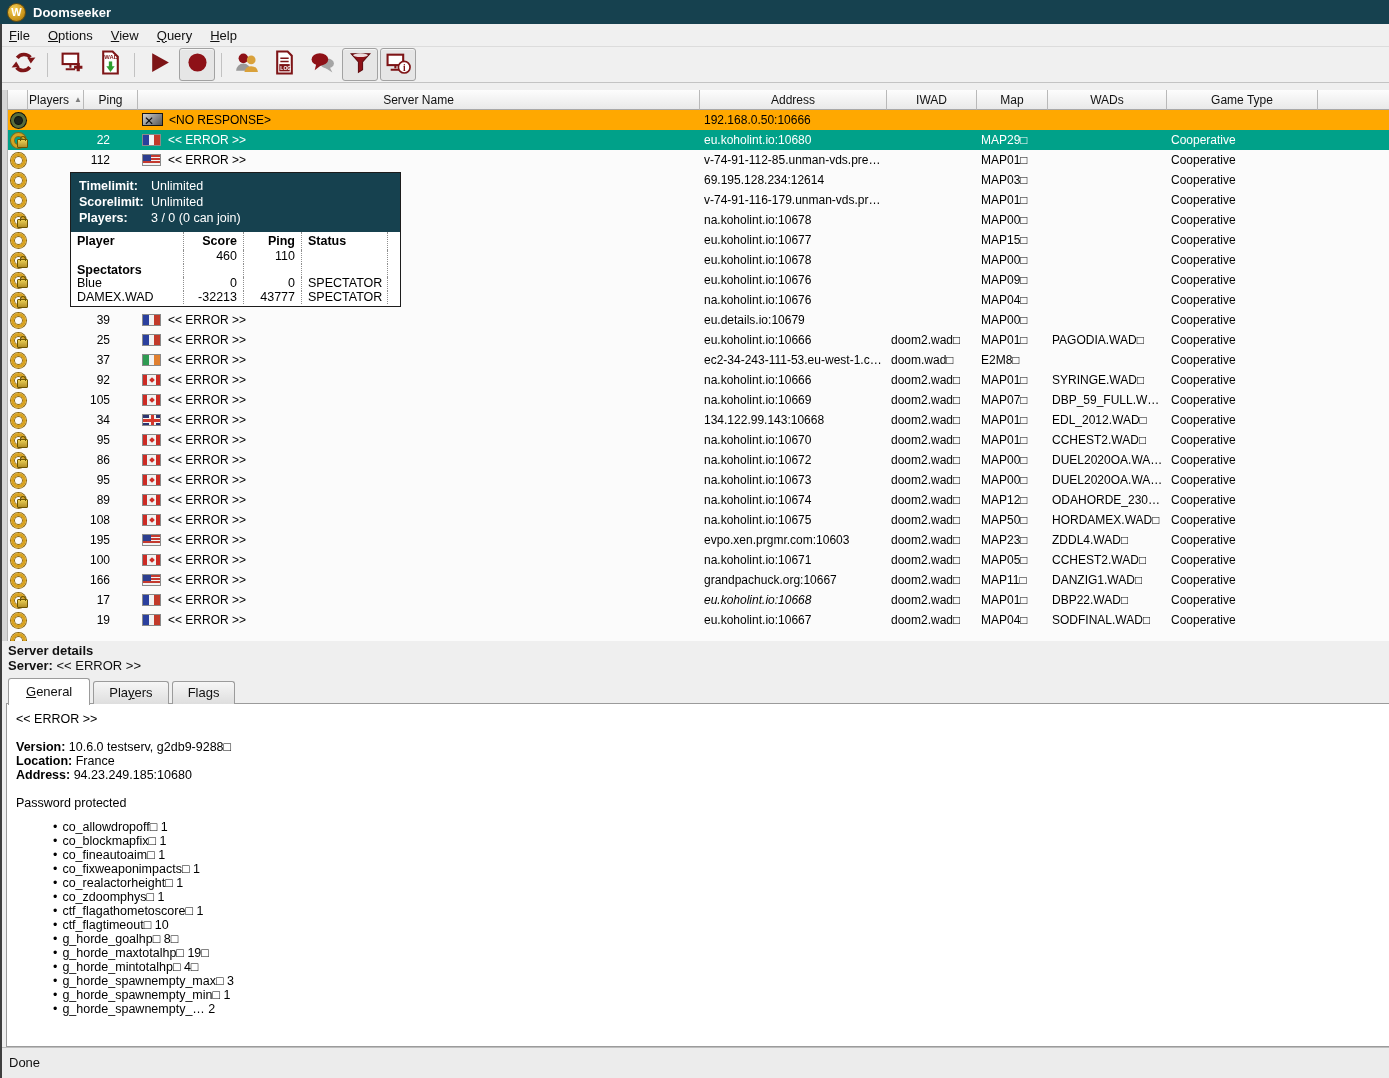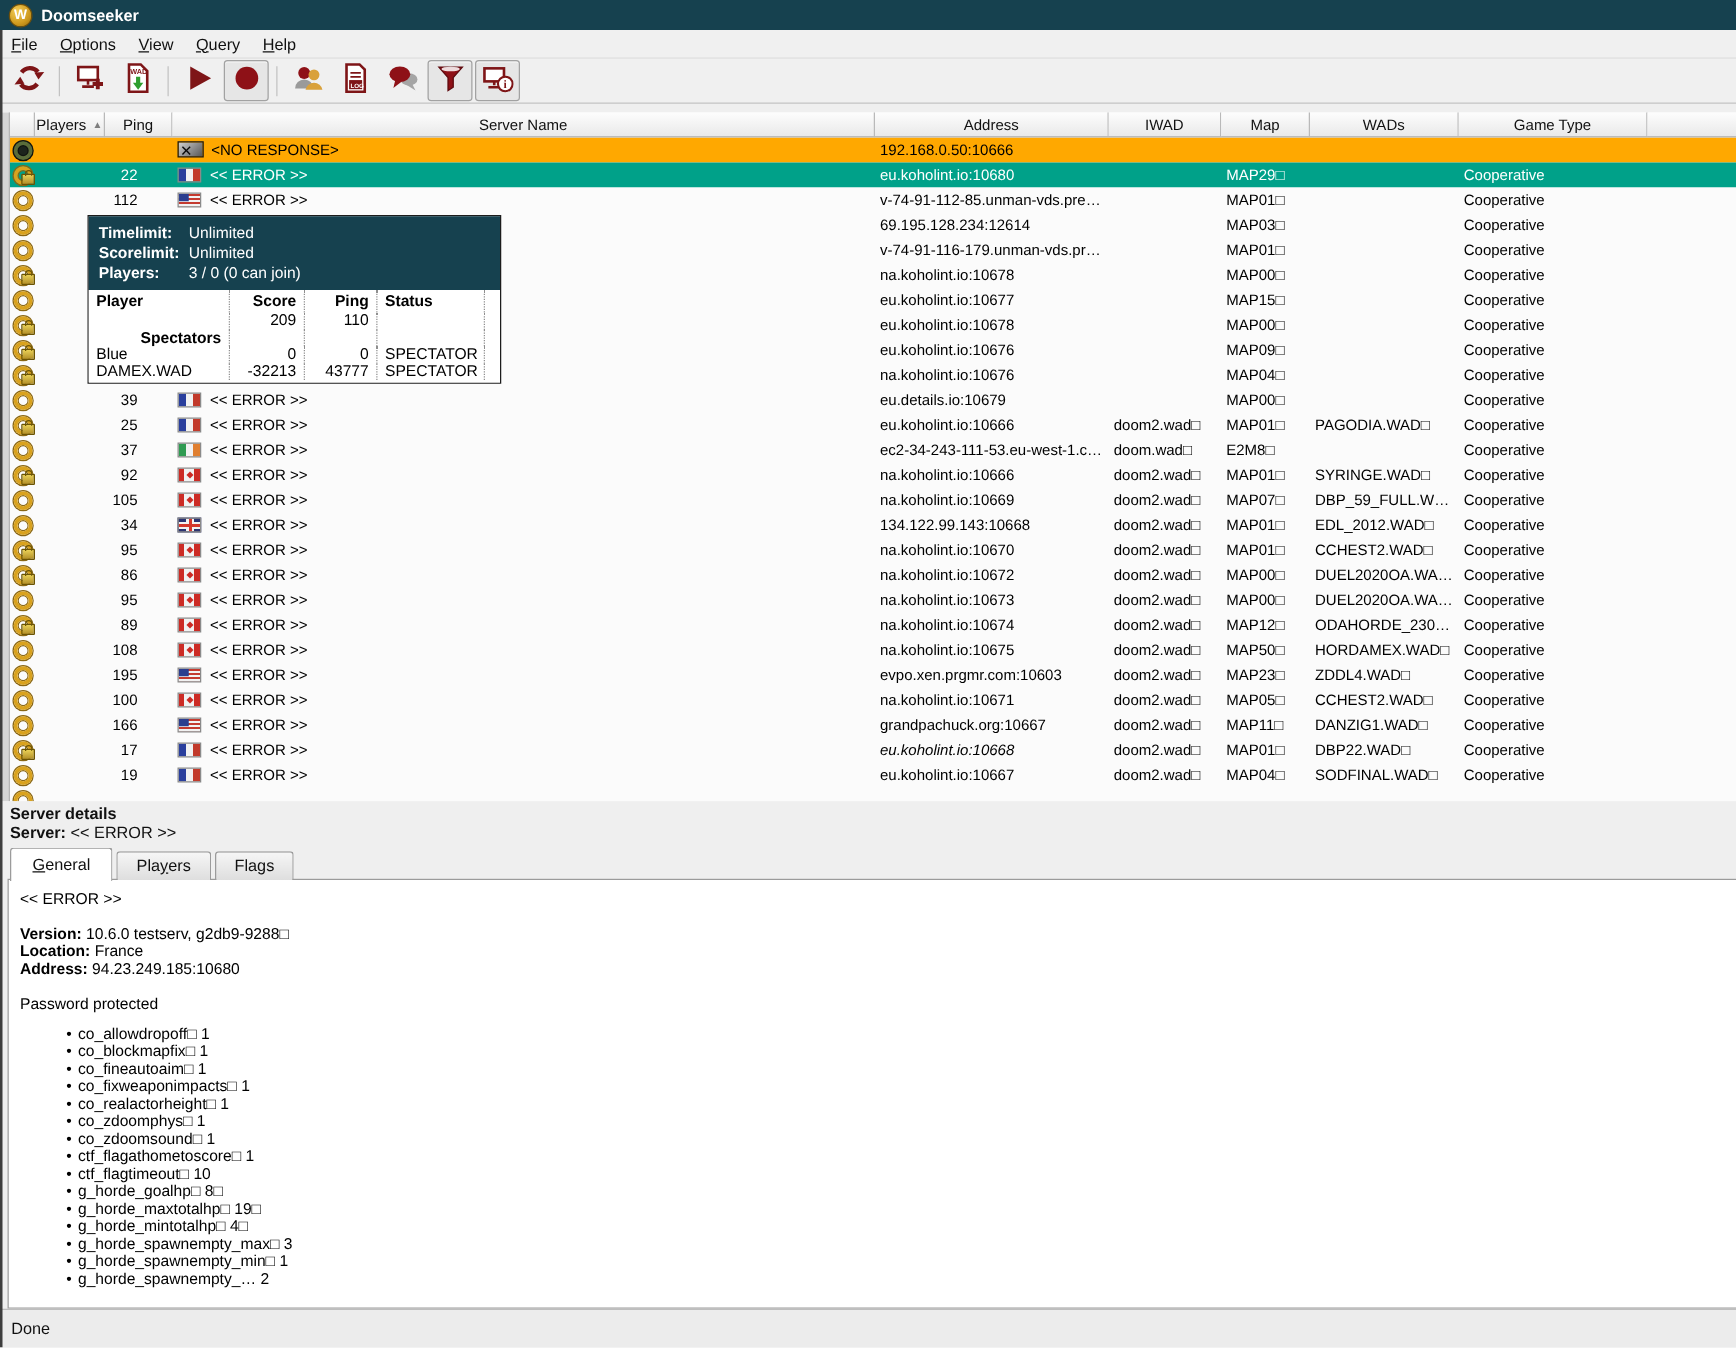--- a/index.html
+++ b/index.html
@@ -70,21 +70,21 @@
   .monx .x{position:absolute;left:2px;top:2px;font-size:12px;font-weight:bold;color:#0a0a0a;line-height:12px;}
   
   .tooltip{position:absolute;left:70px;top:172px;width:329px;background:#fff;border:1px solid #1c1c1c;z-index:40;font-size:12.5px;}
   .tt-head{background:#16414F;color:#fff;padding:5px 8px 6px 8px;line-height:16px;}
   .tt-hrow b{display:inline-block;width:72px;font-weight:bold;}
   .tt-grid{display:grid;grid-template-columns:113px 60px 58px 86px 1fr;background:#fff;color:#000;padding-bottom:2px;}
   .tt-cell{padding:0 6px;line-height:13.6px;white-space:nowrap;overflow:hidden;border-right:1px dotted #8f8f8f;}
   .tt-cell.norb{border-right:none;}
   .tt-cell.head{font-weight:bold;line-height:18px;}
   .tt-cell.num{text-align:right;}
-  .tt-cell.center{text-align:right;font-weight:bold;}
+  .tt-cell.center{text-align:left;font-weight:bold;}
   
   .details{position:absolute;left:0;top:641px;width:100%;height:406px;background:#efefef;}
   .d-title{position:absolute;left:8px;top:2px;font-size:13px;font-weight:bold;color:#111;}
   .d-server{position:absolute;left:8px;top:17px;font-size:13px;color:#111;}
   .d-server b{font-weight:bold;text-align:center;}
   .tabs{position:absolute;left:8px;top:38px;height:25px;display:flex;align-items:flex-end;z-index:3;}
   .tab{font-size:13px;color:#111;border:1px solid #9b9b9b;border-bottom:none;border-radius:3px 3px 0 0;
     background:linear-gradient(#f6f6f6,#dedede);padding:3px 15px 4px 15px;margin-right:3px;}
   .tab.active{background:#fff;padding:5px 17px 6px 17px;position:relative;margin-bottom:-1px;}
   .d-frame{position:absolute;left:6px;top:62px;right:-1px;bottom:0;background:#fff;border:1px solid #9b9b9b;
@@ -678,21 +678,21 @@
       <div class="tt-hrow"><b>Scorelimit:</b><span>Unlimited</span></div>
       <div class="tt-hrow"><b>Players:</b><span>3 / 0 (0 can join)</span></div>
     </div>
   <div class="tt-grid" id="ttgrid">
       <div class="tt-cell head">Player</div>
       <div class="tt-cell head num">Score</div>
       <div class="tt-cell head num">Ping</div>
       <div class="tt-cell head">Status</div>
       <div class="tt-cell norb"></div>
       <div class="tt-cell "></div>
-      <div class="tt-cell  num">209</div>
+      <div class="tt-cell  num">460</div>
       <div class="tt-cell  num">110</div>
       <div class="tt-cell "></div>
       <div class="tt-cell norb"></div>
       <div class="tt-cell "></div>
       <div class="tt-cell  num"></div>
       <div class="tt-cell  num"></div>
       <div class="tt-cell "></div>
       <div class="tt-cell norb"></div>
       <div class="tt-cell center">Spectators</div>
       <div class="tt-cell  num"></div>
@@ -731,21 +731,20 @@
         <div><b>Address:</b> <span>94.23.249.185:10680</span></div>
       </div>
     <div class="d-pass">Password protected</div>
     <ul class="d-flags" id="dflags">
         <li>co_allowdropoff□ 1</li>
         <li>co_blockmapfix□ 1</li>
         <li>co_fineautoaim□ 1</li>
         <li>co_fixweaponimpacts□ 1</li>
         <li>co_realactorheight□ 1</li>
         <li>co_zdoomphys□ 1</li>
-        <li>co_zdoomsound□ 1</li>
         <li>ctf_flagathometoscore□ 1</li>
         <li>ctf_flagtimeout□ 10</li>
         <li>g_horde_goalhp□ 8□</li>
         <li>g_horde_maxtotalhp□ 19□</li>
         <li>g_horde_mintotalhp□ 4□</li>
         <li>g_horde_spawnempty_max□ 3</li>
         <li>g_horde_spawnempty_min□ 1</li>
         <li>g_horde_spawnempty_… 2</li>
       </ul>
   </div>

